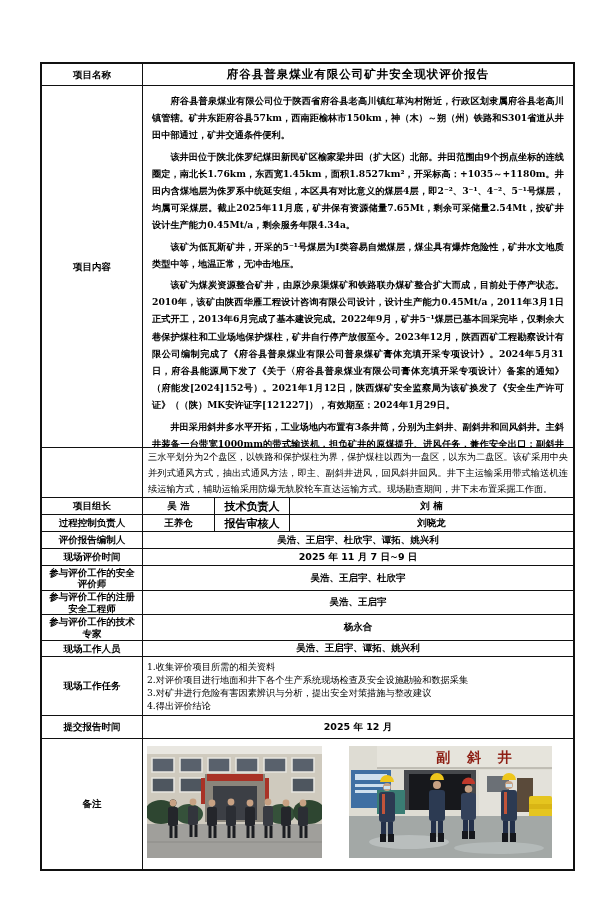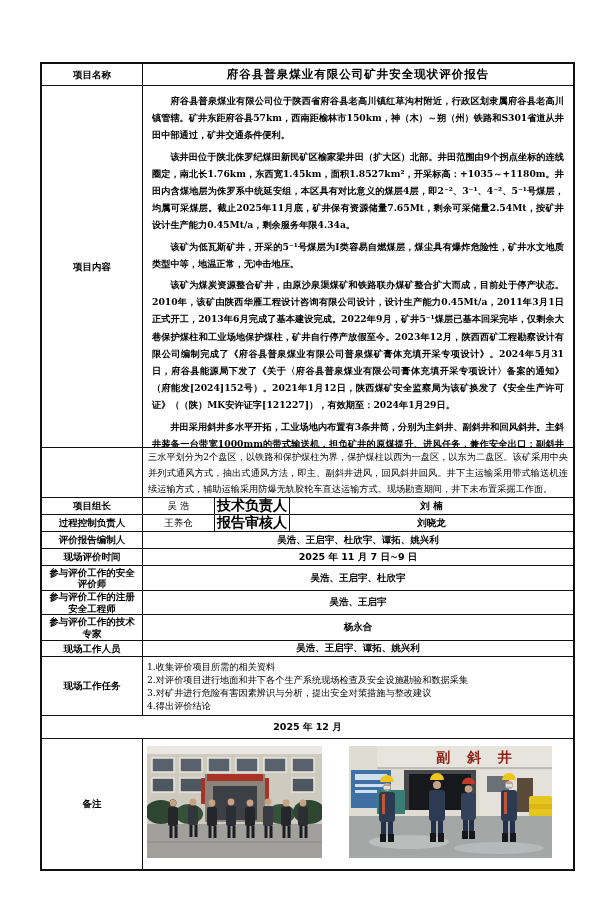--- a/index.html
+++ b/index.html
@@ -8,23 +8,23 @@
         font-family:"DejaVu Sans",sans-serif;overflow:hidden;}
   .doc-table{position:absolute;left:40px;top:62px;width:535px;height:809px;
         border:2px solid #111;box-sizing:border-box;display:flex;flex-direction:column;}
   .row{display:flex;flex-direction:row;border-bottom:1px solid #111;box-sizing:border-box;flex:0 0 auto;}
   .row:last-child{border-bottom:none;}
   .cell{border-right:1px solid #111;box-sizing:border-box;overflow:hidden;}
   .cell:last-child{border-right:none;}
   .lbl{flex:0 0 101px;display:flex;align-items:center;justify-content:center;
        font-weight:700;font-size:9.5px;line-height:11.5px;text-align:center;padding:2px 4px;}
   .v2{flex:0 0 72px;display:flex;align-items:center;justify-content:center;
-      font-weight:400;font-size:9.5px;}
+      font-weight:700;font-size:9.5px;}
   .lbl3{flex:0 0 75px;display:flex;align-items:center;justify-content:center;
-      font-weight:700;font-size:14px;text-align:right;}
+      font-weight:700;font-size:11px;text-align:right;}
   .vwide{flex:1;display:flex;align-items:center;justify-content:center;
       font-weight:700;font-size:9.5px;padding:1px 3px;}
   .r-title{height:22px;}
   .title-cell{flex:1;display:flex;align-items:center;justify-content:center;
       font-weight:700;font-size:11.5px;letter-spacing:1px;}
   .r-content{height:362px;}
   .r-cont{height:50px;}
   .content-cell{flex:1;padding:2px 5px 0 5px;font-family:"DejaVu Serif",serif;
       font-size:9.2px;line-height:17.2px;text-align:justify;}
   .content-cell p{margin:4px;text-indent:2em;font-weight:bold;}
@@ -123,20 +123,21 @@
       <div class="cell lbl">现场工作任务</div>
       <div class="cell tasks-cell">
         <div>1.收集评价项目所需的相关资料</div>
         <div>2.对评价项目进行地面和井下各个生产系统现场检查及安全设施勘验和数据采集</div>
         <div>3.对矿井进行危险有害因素辨识与分析，提出安全对策措施与整改建议</div>
         <div>4.得出评价结论</div>
       </div>
     </div>
 
     <div class="row r-submit">
+      <div class="cell lbl">提交报告时间</div>
       <div class="cell vwide">2025 年 12 月</div>
     </div>
 
     <div class="row r-remark">
       <div class="cell lbl">备注</div>
       <div class="cell remark-cell">
         <div class="photos">
 
           <svg class="photo" width="175" height="112" viewBox="0 0 175 112">
             <rect x="0" y="0" width="175" height="112" fill="#b9b6ae"></rect>

